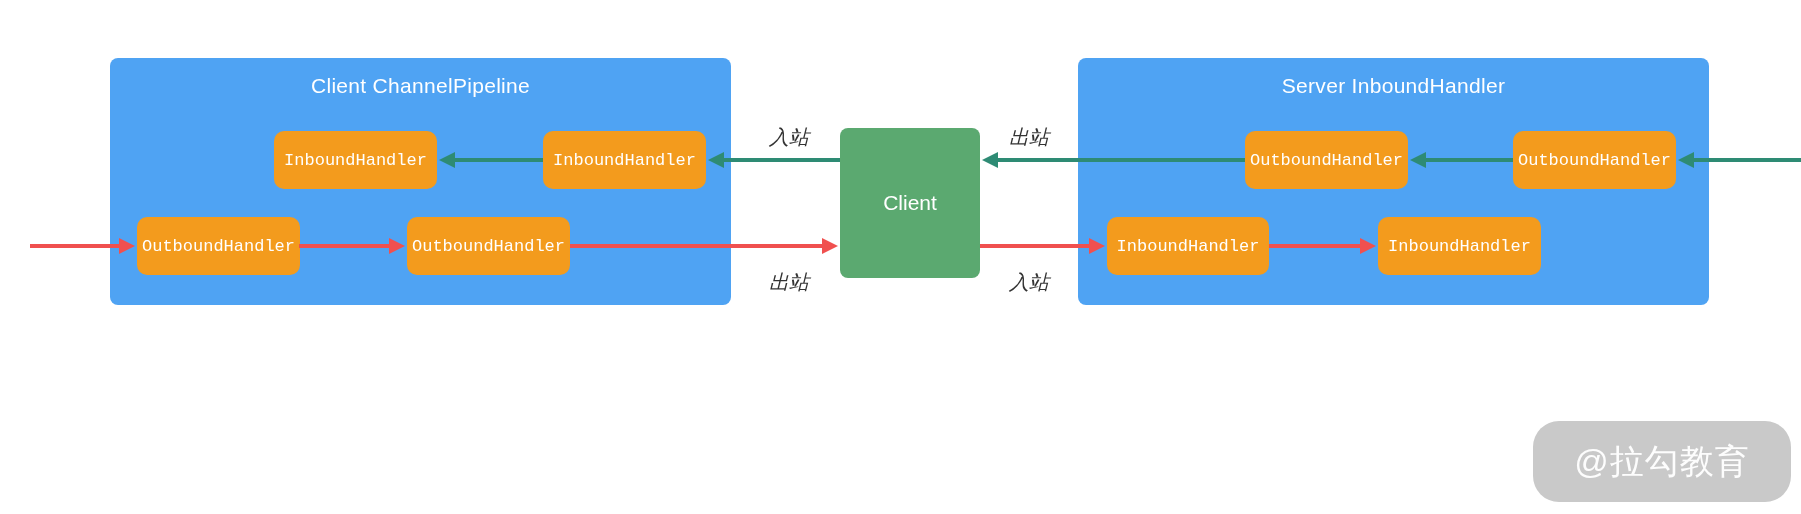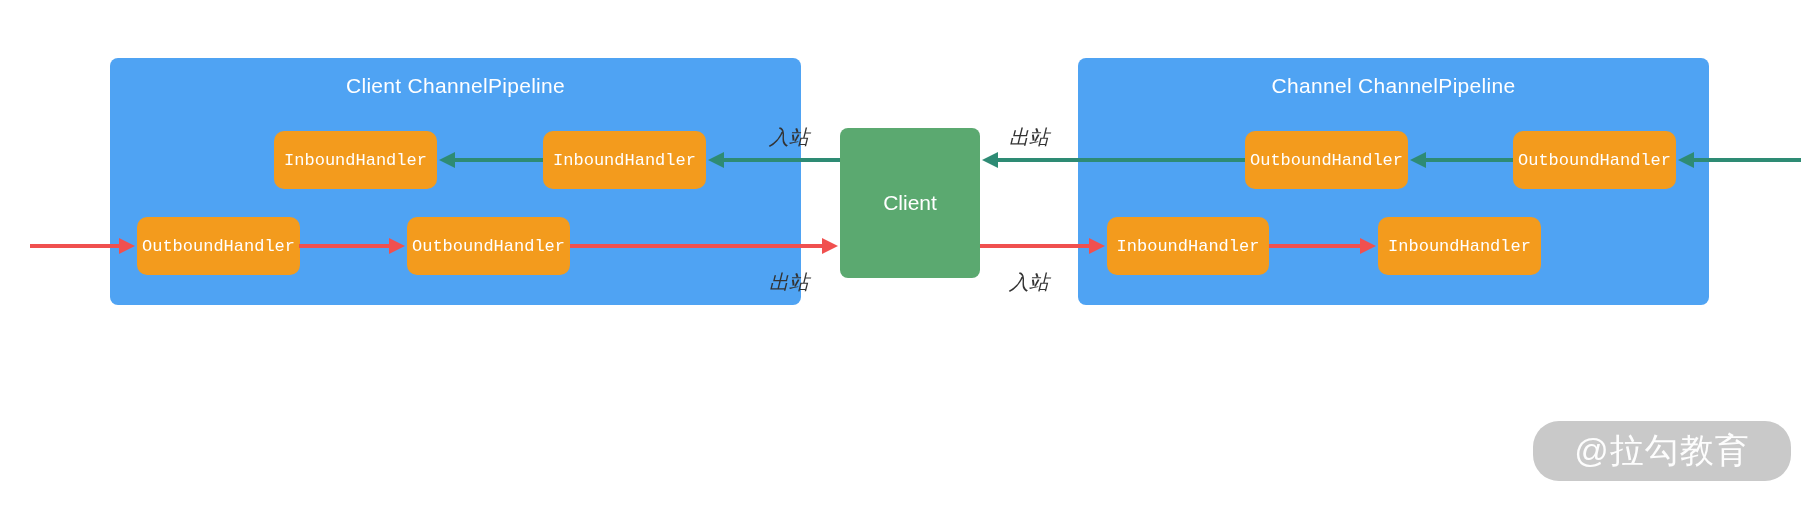--- a/index.html
+++ b/index.html
@@ -77,50 +77,50 @@
   .line-green { stroke: var(--arrow-green, #2E8B74); stroke-width: 4; }
   .head-green { fill: var(--arrow-green, #2E8B74); }
   .line-red   { stroke: var(--arrow-red, #F0504F); stroke-width: 4; }
   .head-red   { fill: var(--arrow-red, #F0504F); }
 
   .watermark {
     position: absolute;
     left: 1533px;
     top: 421px;
     width: 258px;
-    height: 60px;
+    height: 81px;
     background: var(--watermark-bg, #C9C9C9);
     border-radius: 26px;
     display: flex;
     align-items: center;
     justify-content: center;
     color: #fdfdfd;
     font-size: 34px;
     letter-spacing: 1px;
   }
 </style>
 </head>
 <body>
 
 <div class="canvas">
 
-  <div class="pipeline" style="left:110px; top:58px; width:691px; height:247px;">
+  <div class="pipeline" style="left:110px; top:58px; width:621px; height:247px;">
     <div class="pipeline-title">Client ChannelPipeline</div>
 
     <div class="handler" style="left:164px; top:73px; width:163px;">InboundHandler</div>
     <div class="handler" style="left:433px; top:73px; width:163px;">InboundHandler</div>
 
     <div class="handler" style="left:27px; top:159px; width:163px;">OutboundHandler</div>
     <div class="handler" style="left:297px; top:159px; width:163px;">OutboundHandler</div>
   </div>
 
   <div class="channel">Client</div>
 
   <div class="pipeline" style="left:1078px; top:58px; width:631px; height:247px;">
-    <div class="pipeline-title">Channel ChannelPipeline</div>
+    <div class="pipeline-title">Server InboundHandler</div>
 
     <div class="handler" style="left:167px; top:73px; width:163px;">OutboundHandler</div>
     <div class="handler" style="left:435px; top:73px; width:163px;">OutboundHandler</div>
 
     <div class="handler" style="left:29px; top:159px; width:162px;">InboundHandler</div>
     <div class="handler" style="left:300px; top:159px; width:163px;">InboundHandler</div>
   </div>
 
   <div class="flow-label" style="left:789px; top:137px;">入站</div>
   <div class="flow-label" style="left:1029px; top:137px;">出站</div>

